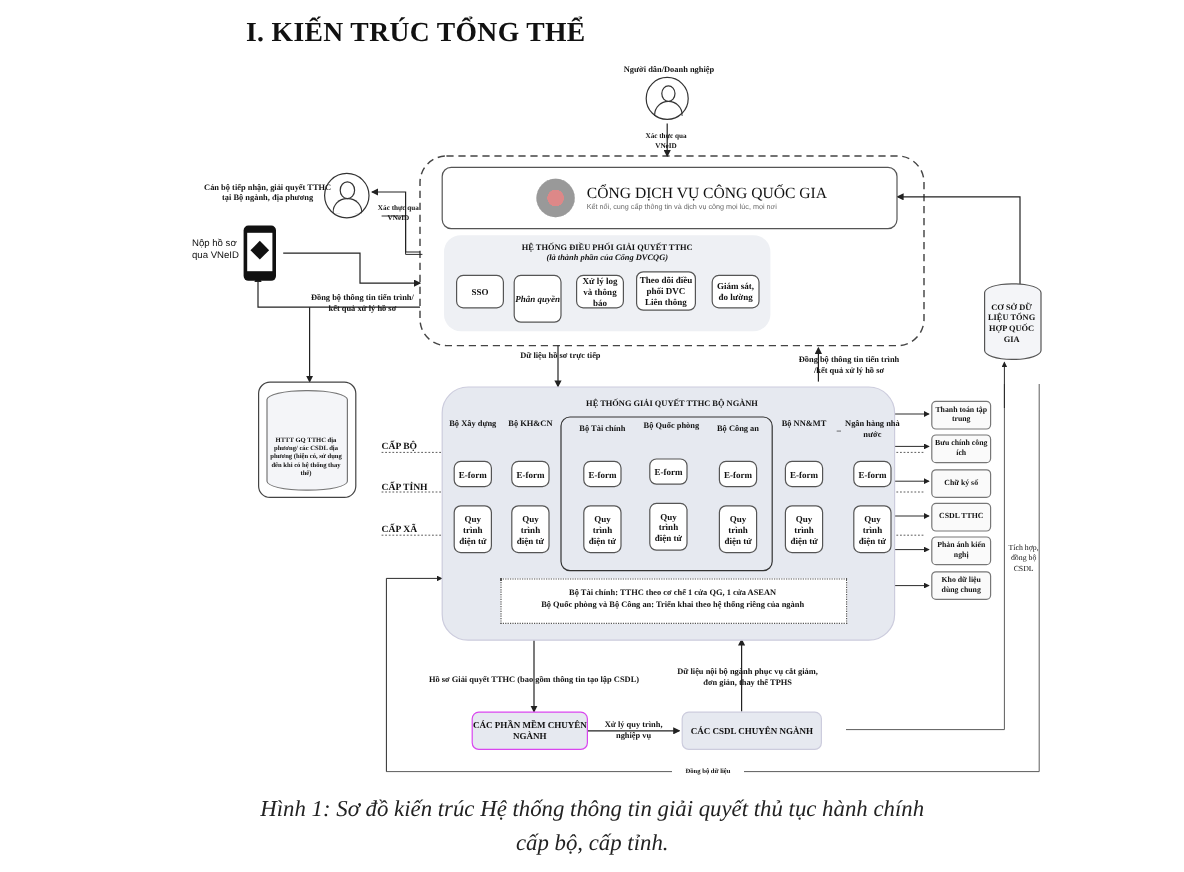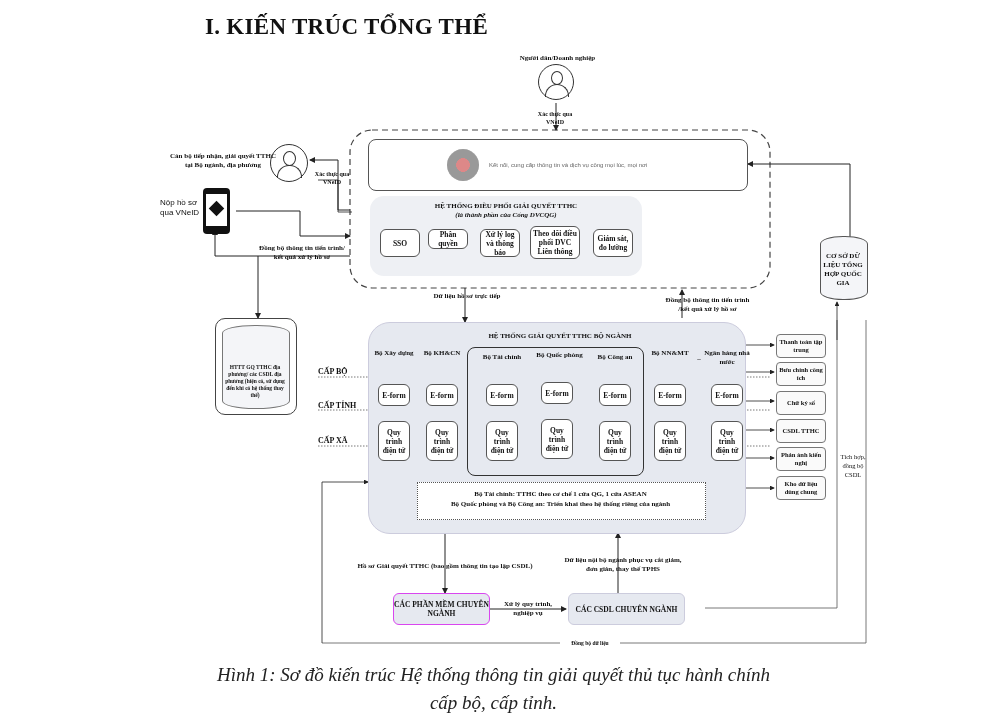--- a/index.html
+++ b/index.html
@@ -96,29 +96,30 @@
 <div class="lbl" style="left:160px;top:198px;width:42px;font-family:'Liberation Sans',sans-serif;font-weight:normal;font-size:8px;line-height:10px;text-align:left;">Nộp hồ sơ qua VNeID</div>
 <div class="abs" style="left:203px;top:188px;width:27px;height:46px;background:#111;border-radius:4px;">
   <div style="position:absolute;left:3px;top:6px;width:21px;height:32px;background:#fff;"></div>
   <div style="position:absolute;left:8px;top:15px;width:11px;height:11px;background:#111;transform:rotate(45deg);"></div>
 </div>
 <div class="lbl" style="left:258px;top:244px;width:88px;">Đồng bộ thông tin tiến trình/ kết quả xử lý hồ sơ</div>
 
 <div class="box" style="left:368px;top:139px;width:380px;height:52px;background:#fff;border-radius:8px;justify-content:flex-start;">
   <div style="margin-left:78px;width:32px;height:32px;border-radius:50%;background:radial-gradient(circle,#d88 0 30%,#999 31% 70%,#666 71%);"></div>
   <div style="margin-left:10px;text-align:left;">
+    <div style="font-size:13px;font-weight:normal;line-height:16px;">CỔNG DỊCH VỤ CÔNG QUỐC GIA</div>
     <div style="font-size:6px;font-weight:normal;font-family:'Liberation Sans',sans-serif;color:#666;">Kết nối, cung cấp thông tin và dịch vụ công mọi lúc, mọi nơi</div>
   </div>
 </div>
 
 <div class="abs" style="left:370px;top:196px;width:272px;height:80px;background:#eef0f4;border-radius:14px;"></div>
 <div class="lbl" style="left:370px;top:202px;width:272px;">HỆ THỐNG ĐIỀU PHỐI GIẢI QUYẾT TTHC</div>
 <div class="lbl" style="left:370px;top:211px;width:272px;font-style:italic;font-weight:bold;">(là thành phần của Cổng DVCQG)</div>
 <div class="box" style="left:380px;top:229px;width:40px;height:28px;background:#fff;">SSO</div>
-<div class="box" style="left:428px;top:229px;width:40px;height:20px;background:#fff;">Phân quyền</div>
+<div class="box" style="left:428px;top:229px;width:40px;height:40px;background:#fff;font-style:italic;">Phân quyền</div>
 <div class="box" style="left:480px;top:229px;width:40px;height:28px;background:#fff;">Xử lý log và thông báo</div>
 <div class="box" style="left:530px;top:226px;width:50px;height:33px;background:#fff;">Theo dõi điều phối DVC Liên thông</div>
 <div class="box" style="left:593px;top:229px;width:40px;height:28px;background:#fff;">Giám sát, đo lường</div>
 
 <div class="lbl" style="left:412px;top:292px;width:110px;">Dữ liệu hồ sơ trực tiếp</div>
 <div class="lbl" style="left:660px;top:296px;width:95px;">Đồng bộ thông tin tiến trình /kết quả xử lý hồ sơ</div>
 
 <div class="abs" style="left:820px;top:236px;width:46px;height:62px;border:1.2px solid #555;border-radius:23px/8px;background:#f4f5f8;"></div>
 <div class="lbl" style="left:818px;top:252px;width:50px;font-size:7px;">CƠ SỞ DỮ LIỆU TỔNG HỢP QUỐC GIA</div>
 

